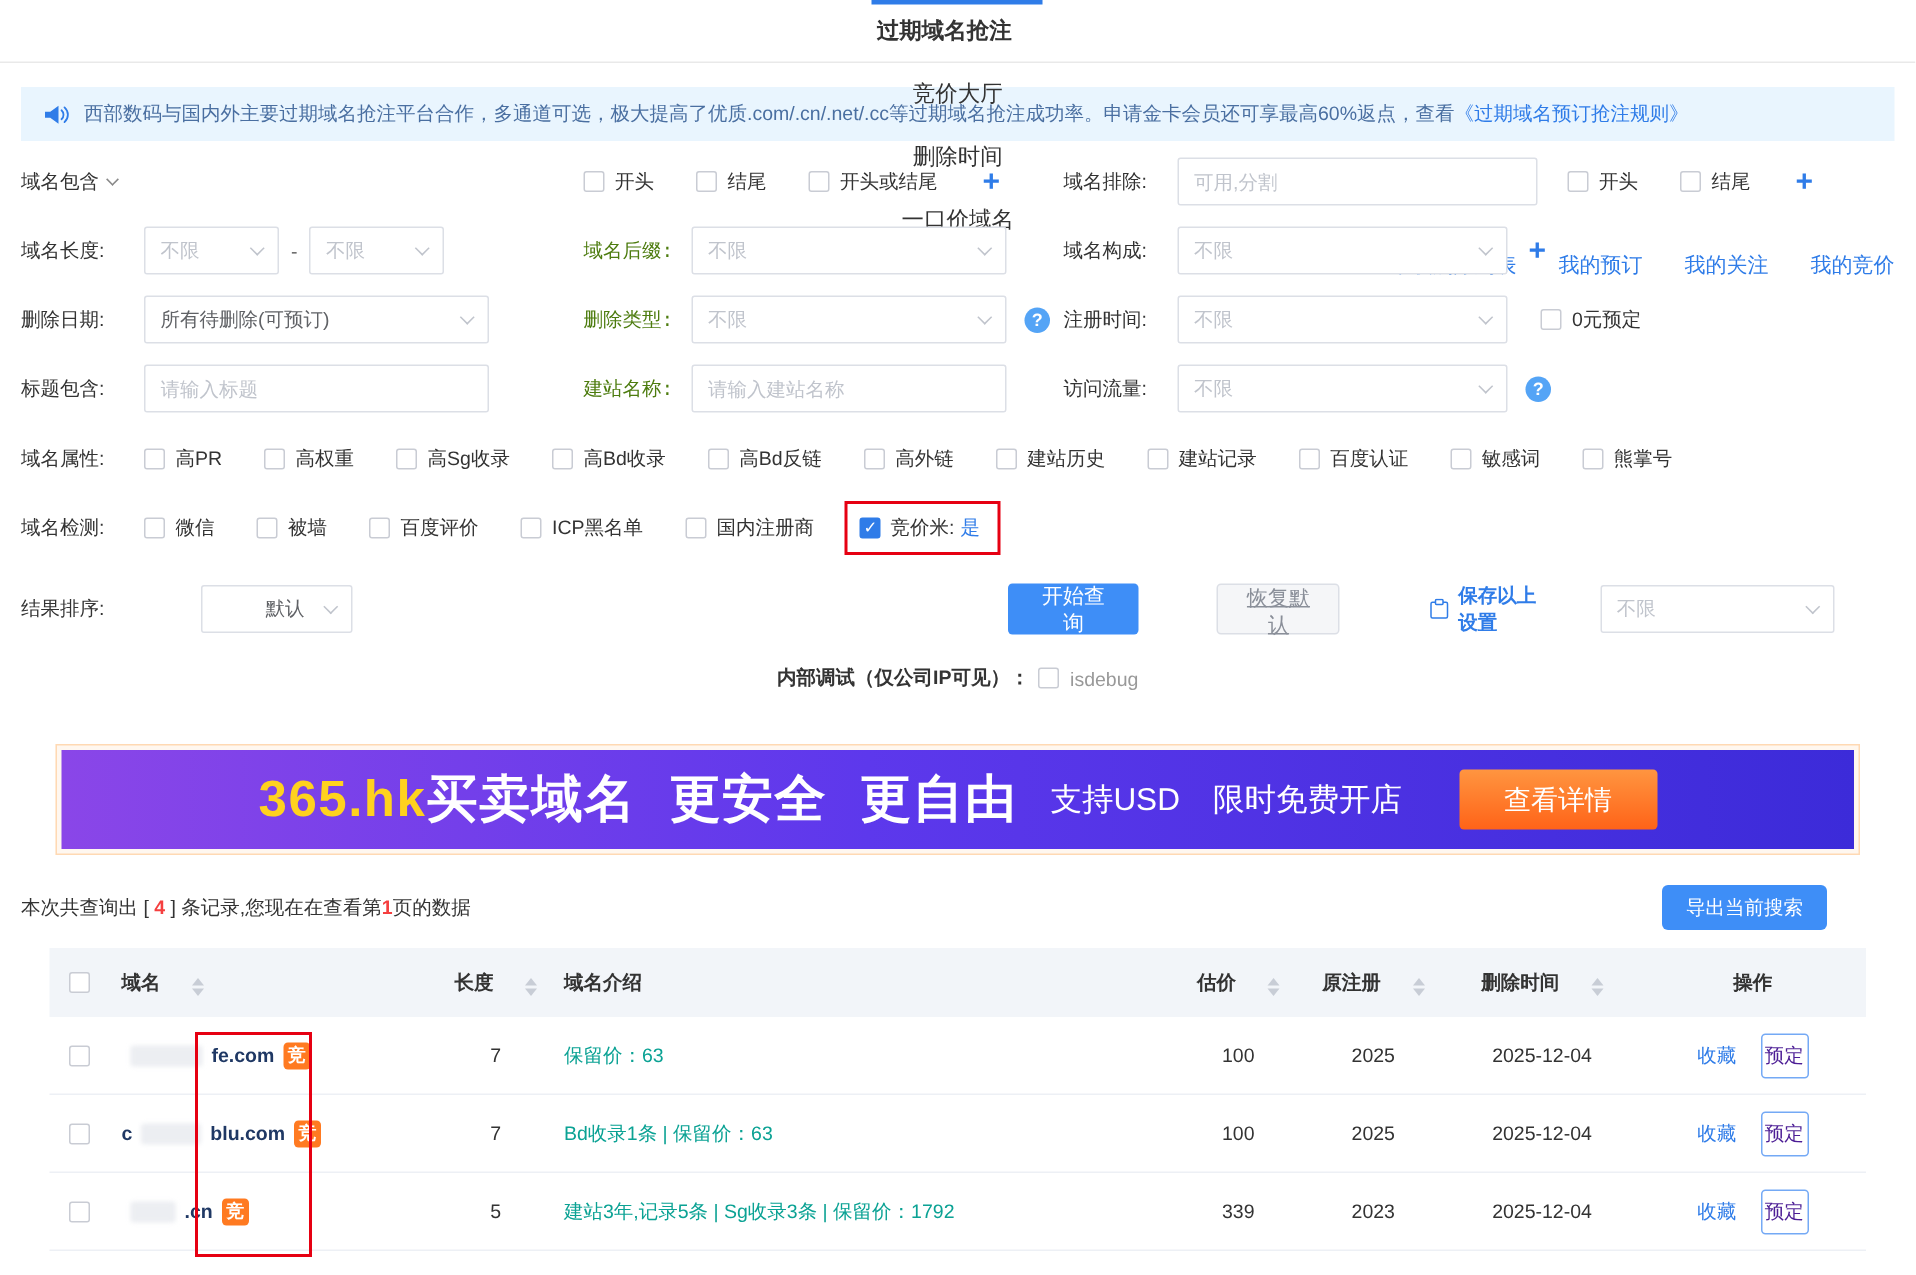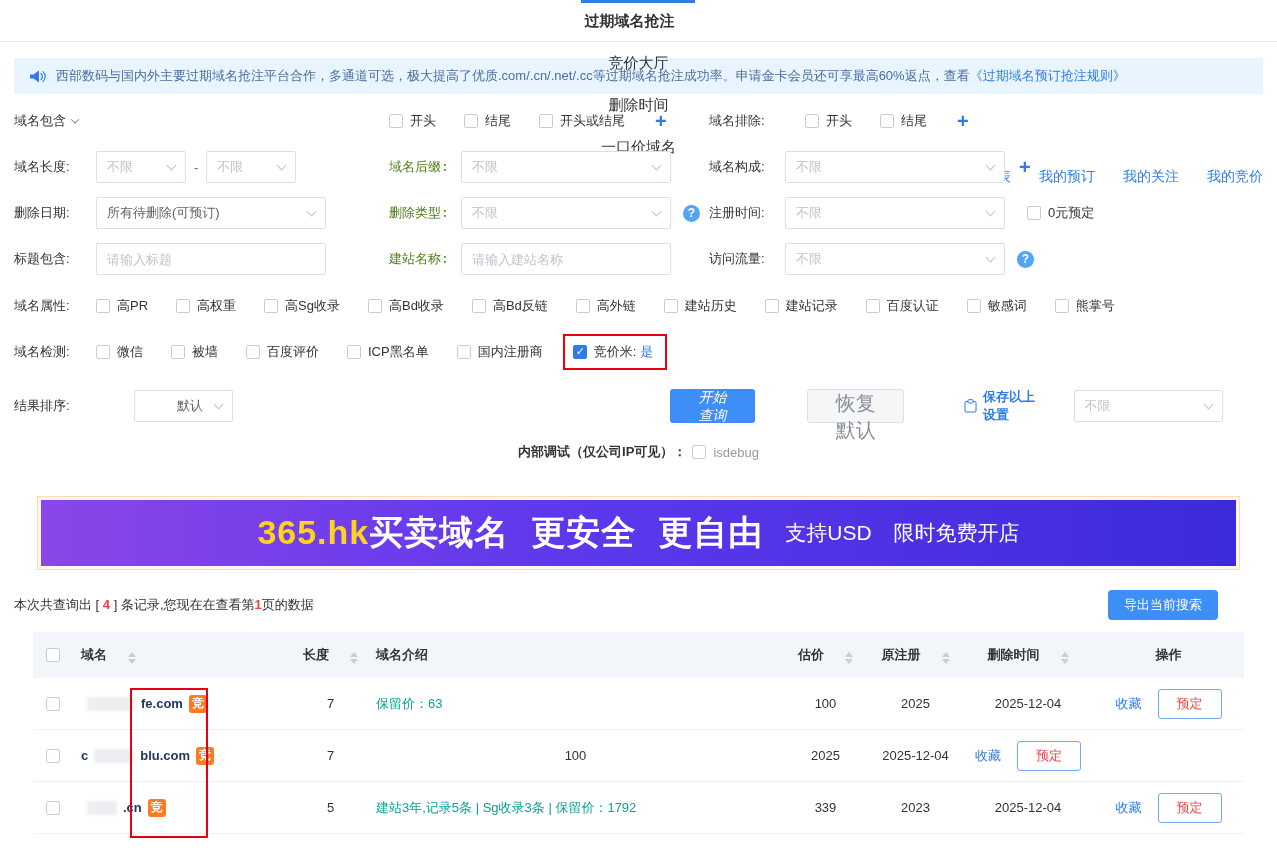--- a/index.html
+++ b/index.html
@@ -46,22 +46,22 @@
   .plus { margin-left: 2px; cursor: pointer; }
   .plus::after { content: "+"; color: #2f7ce8; font-size: 20px; font-weight: 700; line-height: 1; }
   .qmark { width: 17px; height: 17px; border-radius: 50%; background: #54a4f6; color: #fff; display: inline-flex; align-items: center; justify-content: center; margin-left: 12px; cursor: pointer; flex: none; }
   .qmark::after { content: "?"; font-size: 12px; font-weight: 700; }
   .red-inline { border: 2px solid #e60012; padding: 7px 12px 7px 8px; display: inline-flex; align-items: center; margin-left: -8px; }
   .red-inline .cb { margin-right: 0; }
   .jjm-val { color: #2f7ce8; margin-left: 4px; }
   .r5 { height: 40px; margin-top: 4px; }
   .r6 { height: 52px; }
   .r7 { height: 52px; margin-top: 2px; gap: 38px; }
-  .btn-primary { height: 34px; padding: 0 22px; background: #3e8ef7; border: none; border-radius: 3px; color: #fff; font-size: 14px; cursor: pointer; font-family: inherit; font-style: italic; }
-  .btn-plain { height: 34px; padding: 0 18px; background: #f5f6f8; border: 1px solid #dcdfe6; border-radius: 3px; color: #8a8f99; font-size: 20px; cursor: pointer; font-family: inherit; margin-left: 14px; }
+  .btn-primary { height: 34px; padding: 0 22px; background: #3e8ef7; border: none; border-radius: 3px; color: #fff; font-size: 14px; cursor: pointer; font-family: inherit; }
+  .btn-plain { height: 34px; padding: 0 18px; background: #f5f6f8; border: 1px solid #dcdfe6; border-radius: 3px; color: #8a8f99; font-size: 14px; cursor: pointer; font-family: inherit; margin-left: 14px; text-decoration: underline; }
   .save-link { display: inline-flex; align-items: center; gap: 6px; color: #2f7ce8; margin-left: 22px; cursor: pointer; text-decoration: none; font-weight: bold; }
   .r8 { height: 40px; display: flex; align-items: center; justify-content: center; }
   .debug-label { font-weight: 700; color: #333; }
   .debug-val { color: #999; }
   
   .banner-wrap { margin: 24px 37px 0; border: 1px solid #ffd9b3; background: #fff7ef; padding: 3px; }
   .banner { height: 66px; background: linear-gradient(90deg, #8a46e8 0%, #5d38ec 45%, #3c2bd9 100%); display: flex; align-items: center; justify-content: center; gap: 22px; }
   .bn-big { font-size: 34px; font-weight: 700; color: #fff; letter-spacing: 1px; white-space: nowrap; }
   .bn-brand { color: #ffd21e; }
   .bn-mid { font-size: 21px; color: #fff; white-space: nowrap; }
@@ -83,21 +83,21 @@
   .sort { display: inline-flex; flex-direction: column; gap: 2px; }
   .tri-up { width: 0; height: 0; border-left: 4px solid transparent; border-right: 4px solid transparent; border-bottom: 5px solid #c8cdd6; }
   .tri-dn { width: 0; height: 0; border-left: 4px solid transparent; border-right: 4px solid transparent; border-top: 5px solid #c8cdd6; }
   .rowbox { width: 14px; height: 14px; border: 1px solid #c9ccd4; border-radius: 2px; background: #fff; cursor: pointer; }
   .domain { font-weight: 700; color: #1f3864; display: flex; align-items: center; gap: 6px; }
   .redact { height: 14px; background: #eceef2; border-radius: 2px; filter: blur(1.5px); display: inline-block; }
   .rw48 { width: 48px; } .rw40 { width: 40px; } .rw30 { width: 30px; }
   .badge { width: 18px; height: 18px; background: #ff7a21; border-radius: 3px; color: #fff; font-size: 12px; display: inline-flex; align-items: center; justify-content: center; flex: none; }
   .intro { color: #0ba294; }
   .fav { color: #2f7ce8; cursor: pointer; text-decoration: none; margin-right: 16px; }
-  .btn-reserve { background: #fff; border: 1px solid #74a9f5; color: #ef4444; border-radius: 3px; padding: 5px 18px; font-size: 13px; cursor: pointer; font-family: inherit; }
+  .btn-reserve { background: #fff; border: 1px solid #74a9f5; color: #4c1d95; border-radius: 3px; padding: 5px 2px; font-size: 13px; cursor: pointer; font-family: inherit; }
   .red-overlay { position: absolute; left: 97px; top: 56px; width: 78px; height: 150px; border: 2px solid #e60012; pointer-events: none; }
 </style>
 </head>
 <body>
 
 <div class="topbar">
   <div class="tab active">过期域名抢注</div>
   <span class="vsep"></span>
   <div class="tab">竞价大厅</div>
   <span class="vsep"></span>
@@ -143,20 +143,21 @@
         <span>结尾</span>
       </label>
       <label class="cb">
         <span class="box"></span>
         <span>开头或结尾</span>
       </label>
       <span class="plus"></span>
     </div>
     <div class="c-right">
       <span class="flabel-r">域名排除:</span>
+      <input class="inp" style="width: 240px;" placeholder="可用,分割">
       <label class="cb" style="margin-left:20px">
         <span class="box"></span>
         <span>开头</span>
       </label>
       <label class="cb">
         <span class="box"></span>
         <span>结尾</span>
       </label>
       <span class="plus"></span>
     </div>
@@ -351,20 +352,21 @@
   </div>
 </div>
 
 <div class="banner-wrap">
   <div class="banner">
     <span class="bn-big"><span class="bn-brand">365.hk</span><span>买卖域名</span></span>
     <span class="bn-big">更安全</span>
     <span class="bn-big">更自由</span>
     <span class="bn-mid">支持USD</span>
     <span class="bn-mid">限时免费开店</span>
+    <button class="bn-btn">查看详情</button>
   </div>
 </div>
 
 <div class="results-bar">
   <div class="summary">
     <span>本次共查询出 [ </span><span class="hl">4</span><span> ] 条记录,您现在在查看第</span><span class="hl">1</span><span>页的数据</span>
   </div>
   <button class="btn-export">导出当前搜索</button>
 </div>
 
@@ -442,20 +444,21 @@
     <div class="cell-c">
         <span class="rowbox"></span>
       </div>
     <div class="cell-l domain">
       <span>c</span>
       <span class="redact rw40"></span>
       <span>blu.com</span>
       <span class="badge">竞</span>
     </div>
     <div class="cell-c">7</div>
+    <div class="cell-l intro">Bd收录1条 | 保留价：63</div>
     <div class="cell-c">100</div>
     <div class="cell-c">2025</div>
     <div class="cell-c">2025-12-04</div>
     <div class="cell-c">
       <a class="fav">收藏</a>
       <button class="btn-reserve">预定</button>
     </div>
   </div>
 
   <div class="tgrid trow">

